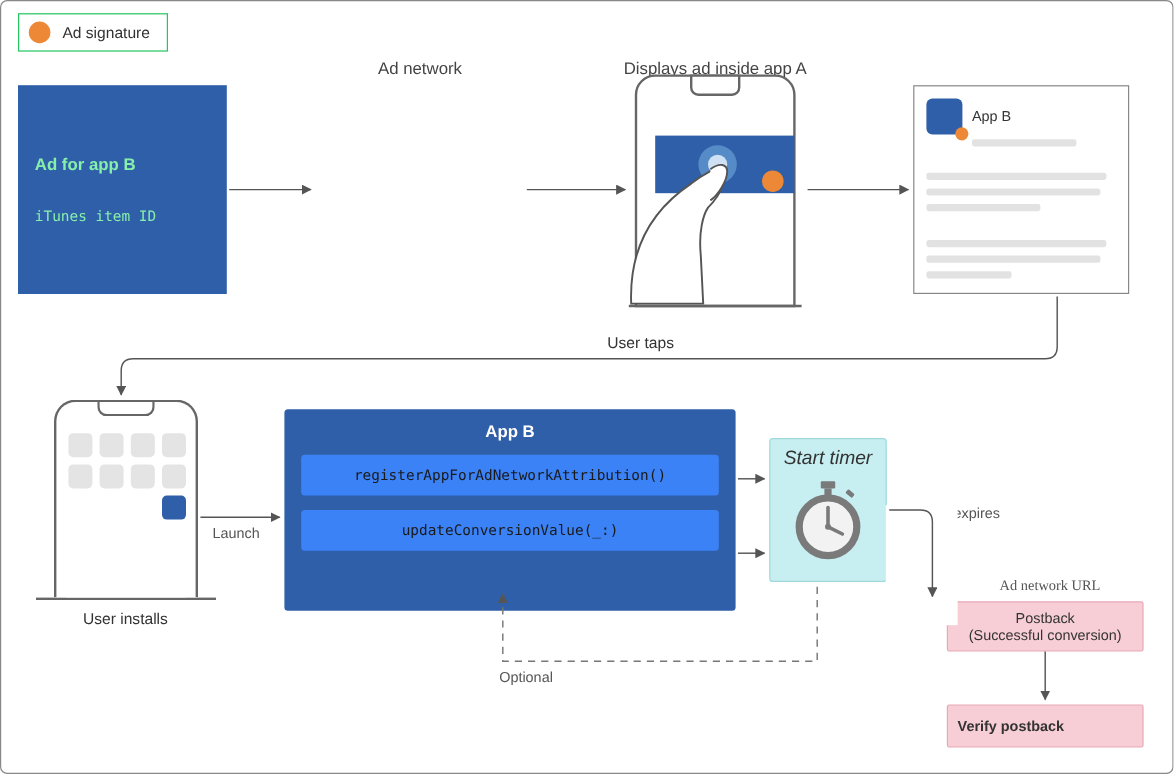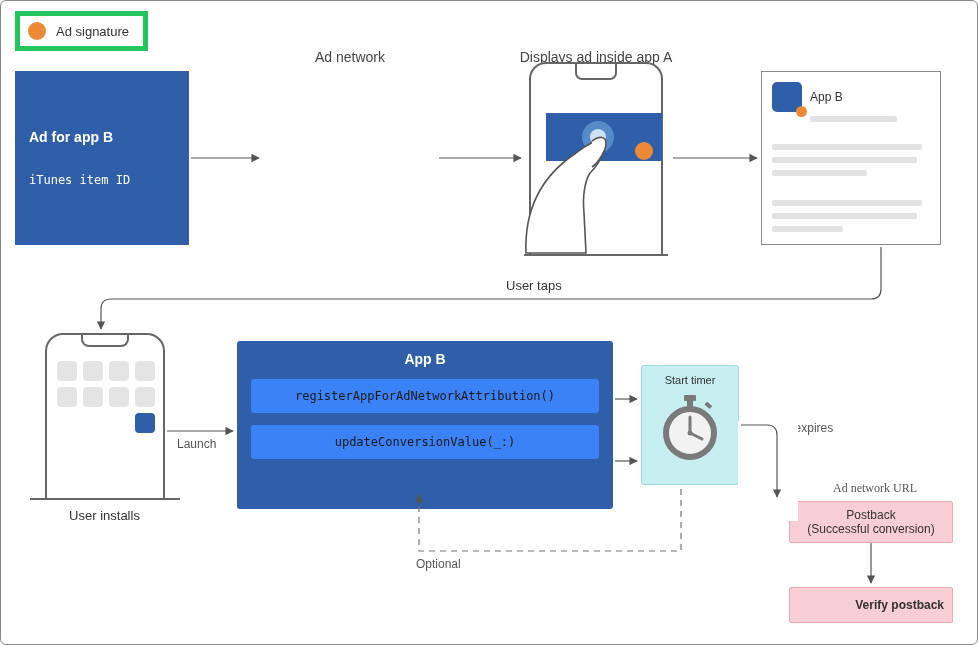--- a/index.html
+++ b/index.html
@@ -17,21 +17,21 @@
     height: 645px;
     border: 1px solid #888;
     border-radius: 6px;
     overflow: hidden;
   }
 
   
   .legend {
     position: absolute;
     left: 14px; top: 10px;
-    border: 5px solid #22c55e;
+    border: 1px solid #22c55e;
     padding: 6px 14px 6px 8px;
     display: flex;
     align-items: center;
     gap: 10px;
     background: #fff;
   }
   .orange-dot {
     width: 18px; height: 18px;
     background: #ed8936;
     border-radius: 50%;
@@ -45,21 +45,21 @@
     color: #444;
     text-align: center;
   }
 
   
   .ad-box {
     position: absolute;
     left: 14px; top: 70px;
     width: 174px; height: 174px;
     background: #2f5fa8;
-    color: #ffffff;
+    color: #86efac;
     padding: 25px 14px;
     display: flex;
     flex-direction: column;
     justify-content: center;
     gap: 28px;
   }
   .ad-box .title { font-weight: 600; font-size: 14px; }
   .ad-box .sub { font-family: "SFMono-Regular", Menlo, Consolas, monospace; font-size: 12px; }
 
   
@@ -190,21 +190,21 @@
   .pink-box {
     position: absolute;
     background: #f7cdd6;
     border: 1px solid #e8a9b5;
     border-radius: 2px;
     text-align: center;
     padding: 6px 8px;
     font-size: 12px;
   }
   .postback { left: 788px; top: 500px; width: 164px; }
-  .verify   { left: 788px; top: 586px; width: 164px; height: 36px; display:flex; align-items:center; justify-content:flex-end; }
+  .verify   { left: 788px; top: 586px; width: 164px; height: 36px; display:flex; align-items:center; justify-content:flex-start; }
 
   
   .label {
     position: absolute;
     font-size: 12px;
     color: #555;
     background: transparent;
   }
 
   svg.wires {
@@ -295,21 +295,21 @@
     <div class="caption">User installs</div>
   </div>
 
   <div class="appb-box">
     <div class="title">App B</div>
     <div class="api-call mono">registerAppForAdNetworkAttribution()</div>
     <div class="api-call mono">updateConversionValue(_:)</div>
   </div>
 
   <div class="timer-box">
-    <div style="font-size:11px; margin-bottom:6px;">Start timer</div>
+    <div style="font-size:16px; margin-bottom:6px;font-style:italic;">Start timer</div>
     <svg viewBox="0 0 60 70" width="60" height="72">
       <rect x="24" y="2" width="12" height="6" rx="1" fill="#7a7a7a"></rect>
       <rect x="27" y="8" width="6" height="6" fill="#7a7a7a"></rect>
       <rect x="45" y="10" width="7" height="4" rx="1" fill="#7a7a7a" transform="rotate(40 48 12)"></rect>
       <circle cx="30" cy="40" r="24" fill="#f2f2f2" stroke="#7a7a7a" stroke-width="6"></circle>
       <line x1="30" y1="40" x2="30" y2="24" stroke="#7a7a7a" stroke-width="3" stroke-linecap="round"></line>
       <line x1="30" y1="40" x2="42" y2="46" stroke="#7a7a7a" stroke-width="3" stroke-linecap="round"></line>
       <circle cx="30" cy="40" r="2.5" fill="#7a7a7a"></circle>
     </svg>
   </div>

